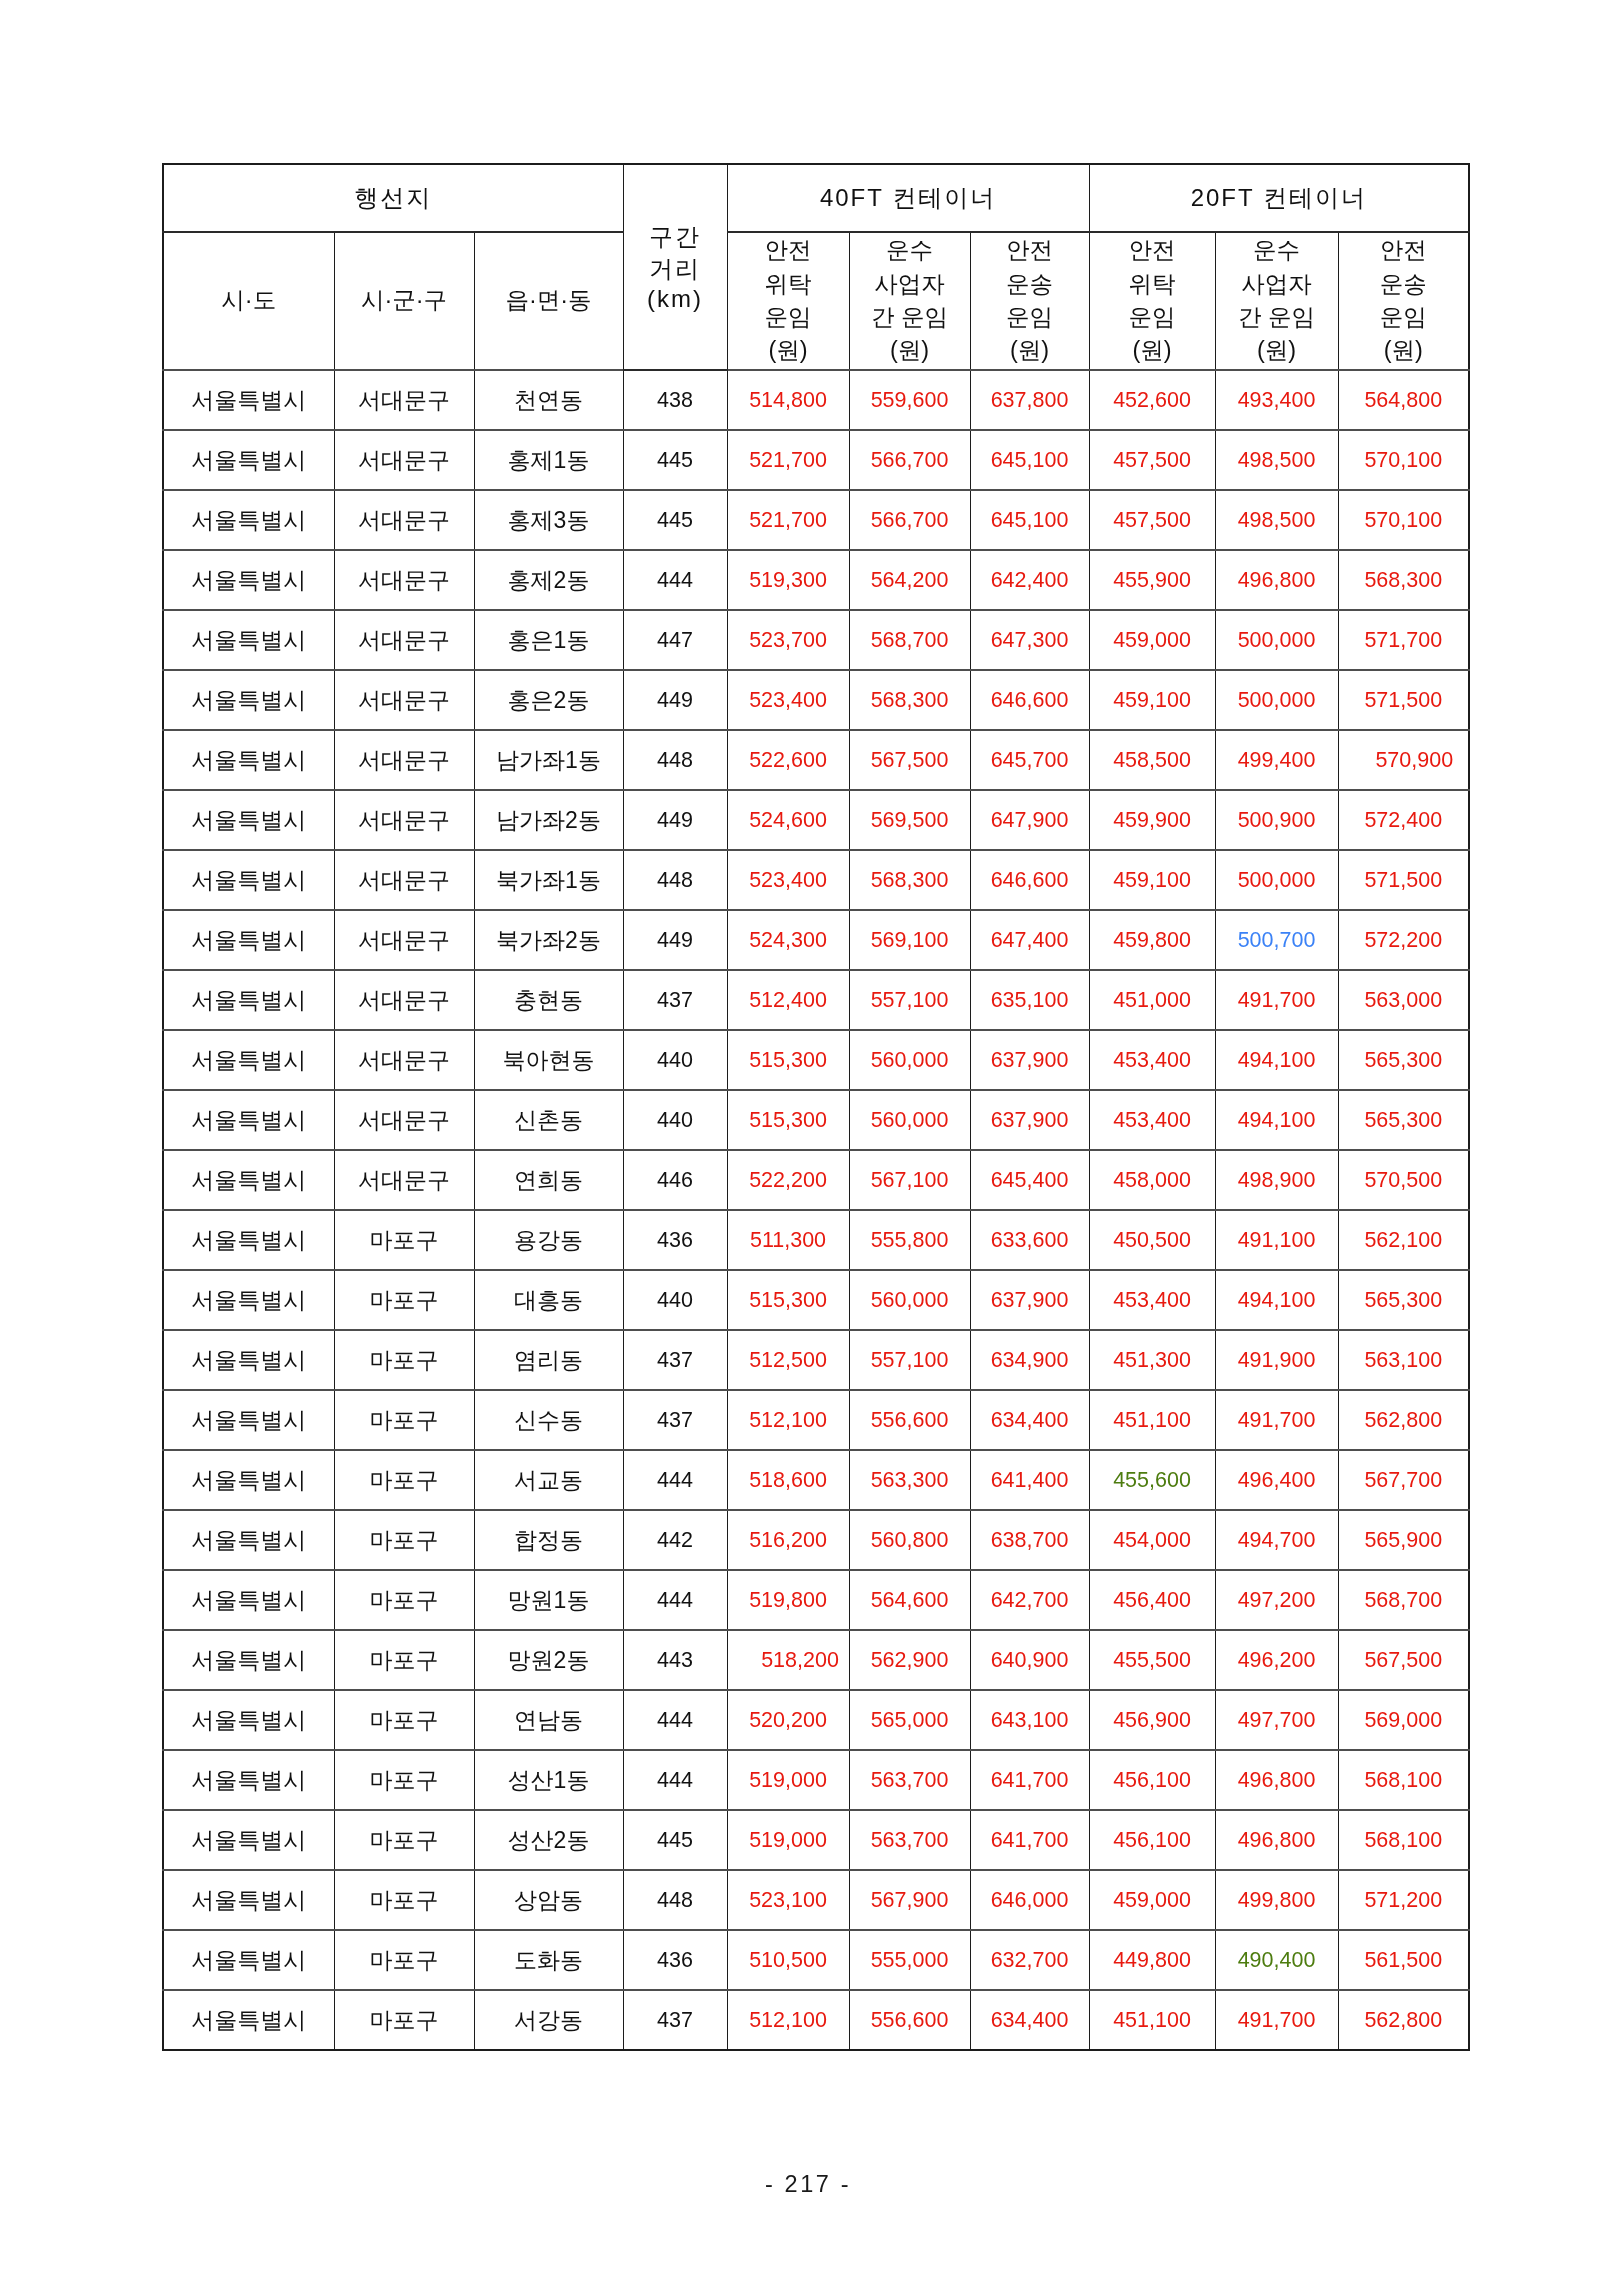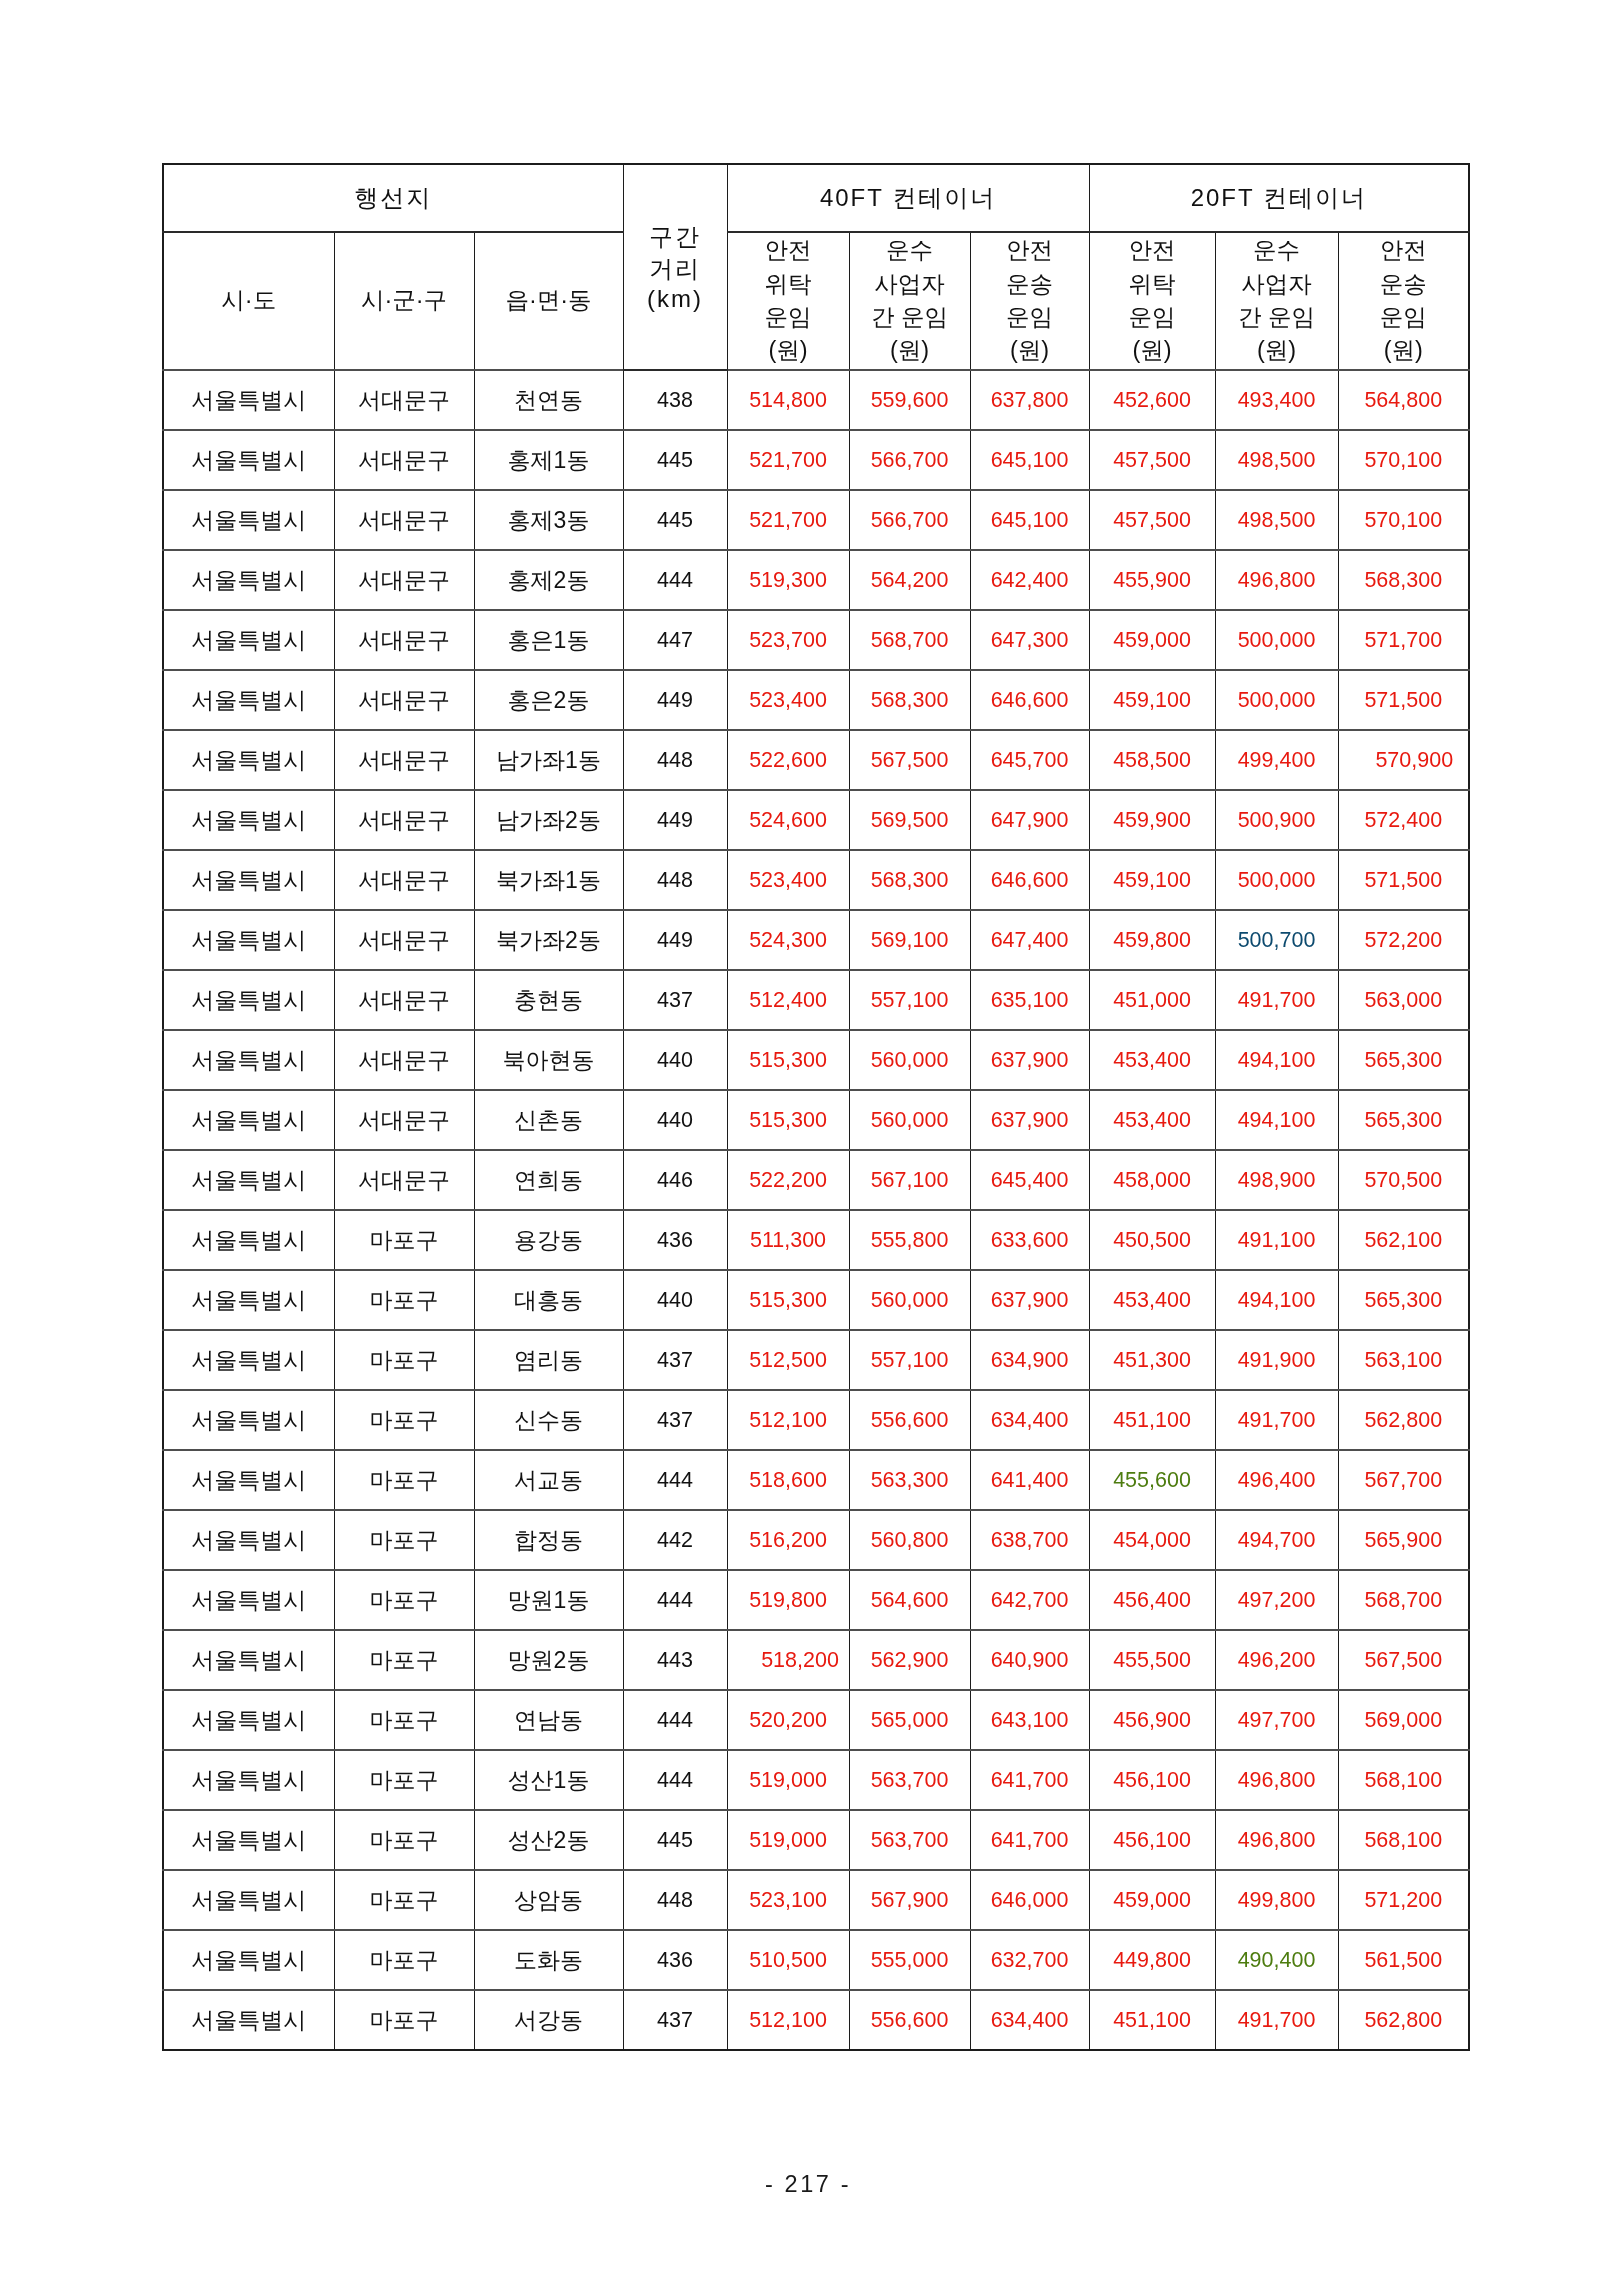--- a/index.html
+++ b/index.html
@@ -235,21 +235,21 @@
 
         <tr>
           <td>서울특별시</td>
           <td>서대문구</td>
           <td>북가좌2동</td>
           <td class="dist">449</td>
           <td class="fare" style="color: rgb(232, 25, 15);">524,300</td>
           <td class="fare" style="color: rgb(232, 25, 15);">569,100</td>
           <td class="fare" style="color: rgb(232, 25, 15);">647,400</td>
           <td class="fare" style="color: rgb(232, 25, 15);">459,800</td>
-          <td class="fare" style="color: #0c4a6e;">500,700</td>
+          <td class="fare" style="color: #3b82f6;">500,700</td>
           <td class="fare" style="color: rgb(232, 25, 15);">572,200</td>
         </tr>
 
         <tr>
           <td>서울특별시</td>
           <td>서대문구</td>
           <td>충현동</td>
           <td class="dist">437</td>
           <td class="fare" style="color: rgb(232, 25, 15); margin-left: 16px;">512,400</td>
           <td class="fare" style="color: rgb(232, 25, 15);">557,100</td>

